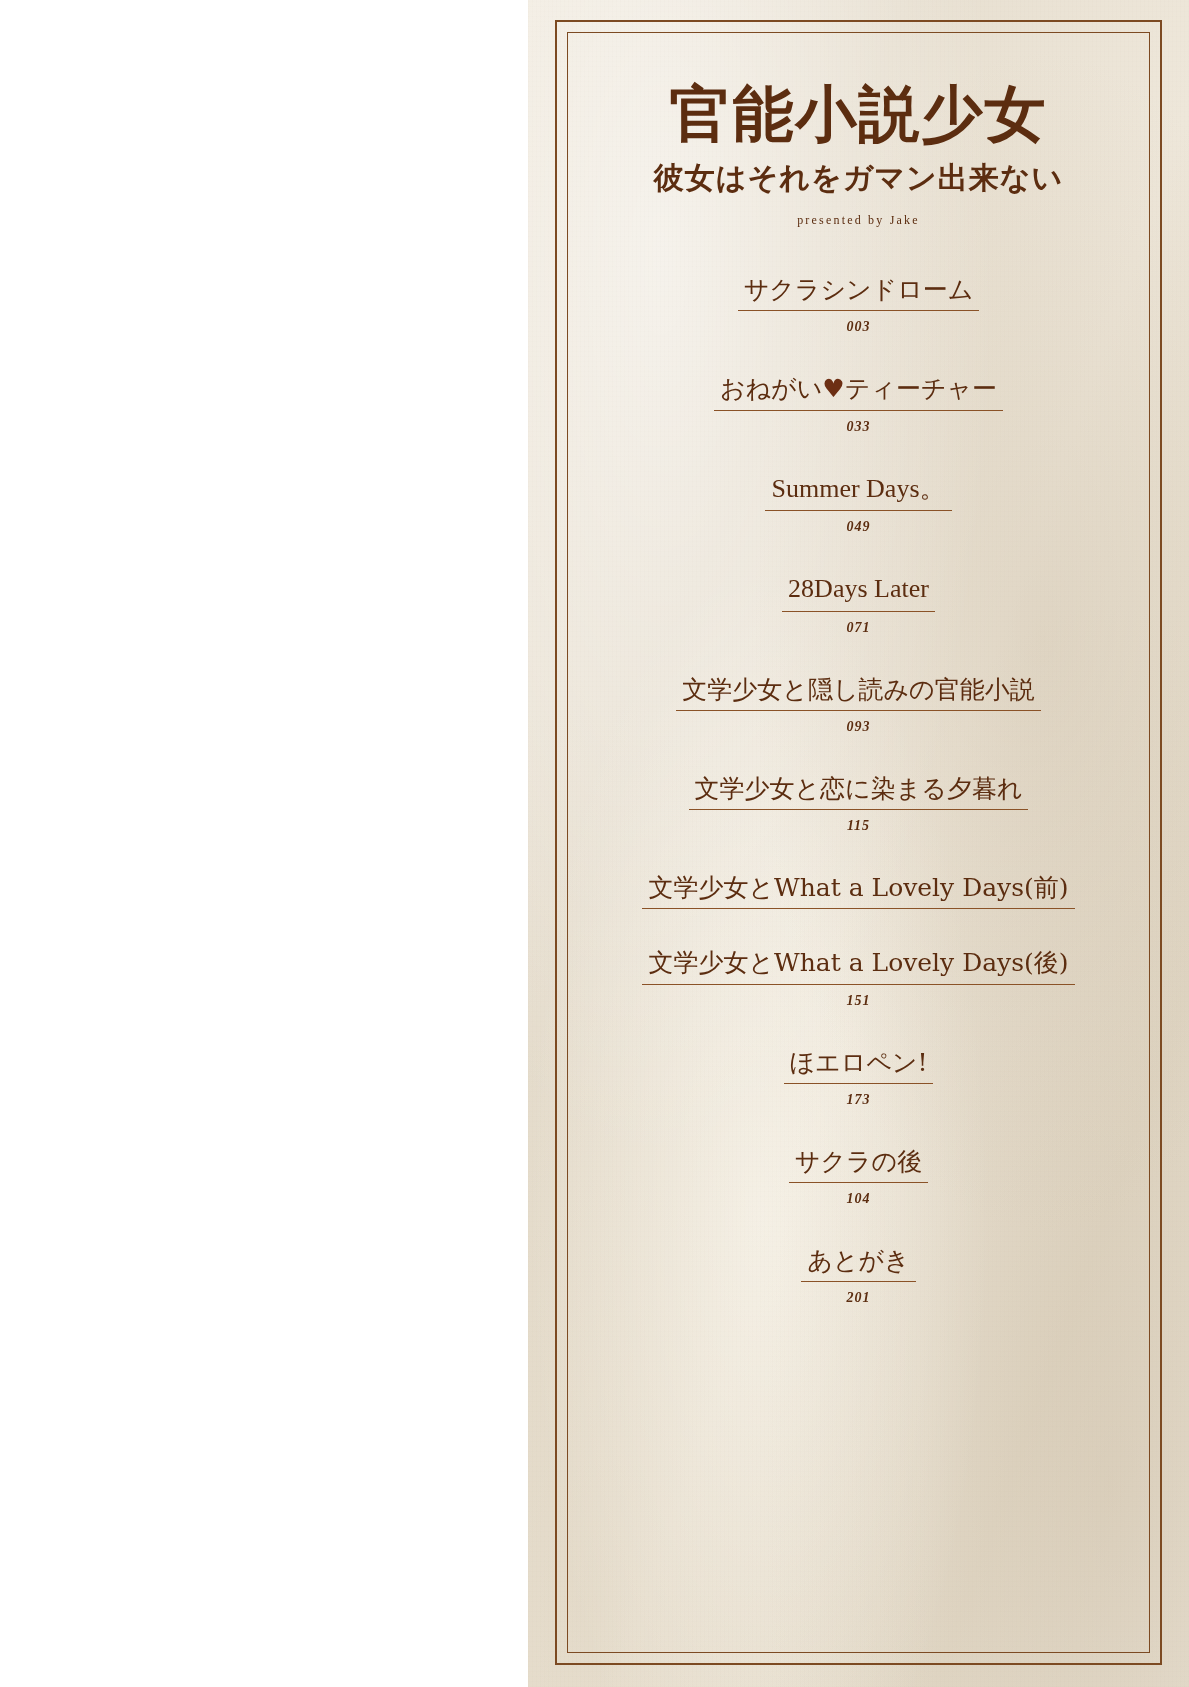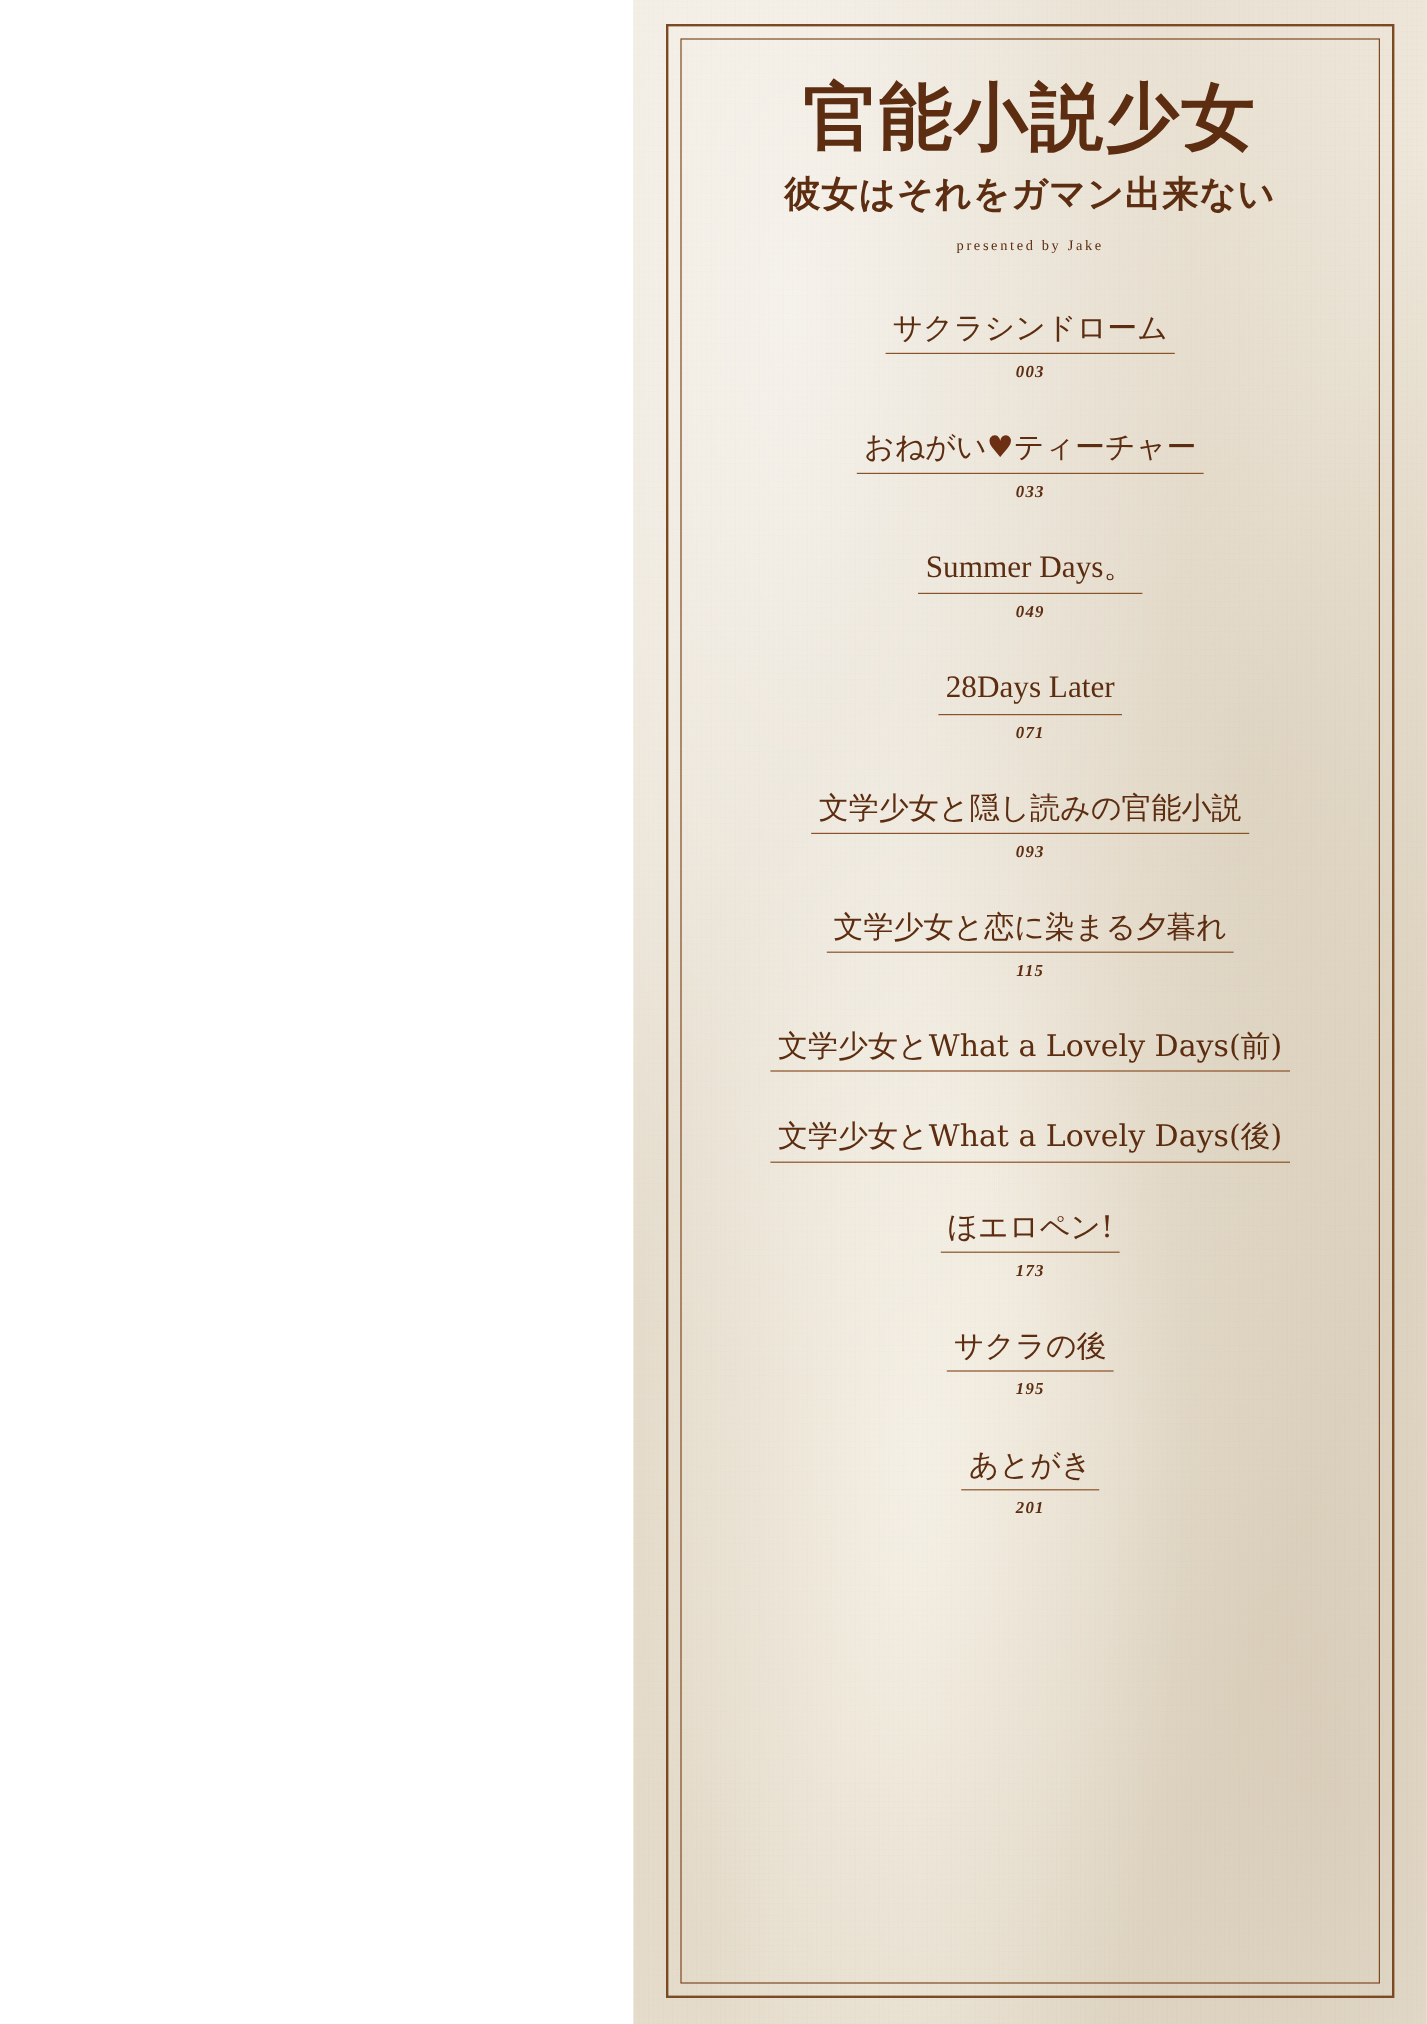--- a/index.html
+++ b/index.html
@@ -70,21 +70,21 @@
     top: 32px;
     width: 583px;
     height: 1621px;
     border: 1px solid #7c4a22;
     box-sizing: border-box;
   }
 
   .content {
     position: absolute;
     left: 39px;
-    top: 32px;
+    top: 48px;
     width: 583px;
     height: 1293px;
     box-sizing: border-box;
     padding: 28px 30px 20px 30px;
   }
 
   .title-block {
     text-align: center;
     margin-top: 6px;
   }
@@ -198,30 +198,31 @@
         <div class="entry-title">文学少女と恋に染まる夕暮れ</div>
         <div class="entry-page">115</div>
       </div>
 
       <div class="toc-entry">
         <div class="entry-title">文学少女とWhat a Lovely Days(前)</div>
       </div>
 
       <div class="toc-entry">
         <div class="entry-title">文学少女とWhat a Lovely Days(後)</div>
+        <div class="entry-page">151</div>
       </div>
 
       <div class="toc-entry">
         <div class="entry-title">ほエロペン!</div>
         <div class="entry-page">173</div>
       </div>
 
       <div class="toc-entry">
         <div class="entry-title">サクラの後</div>
-        <div class="entry-page">195</div>
+        <div class="entry-page">104</div>
       </div>
 
       <div class="toc-entry">
         <div class="entry-title">あとがき</div>
         <div class="entry-page">201</div>
       </div>
 
     </div>
   </div>
 </div>

